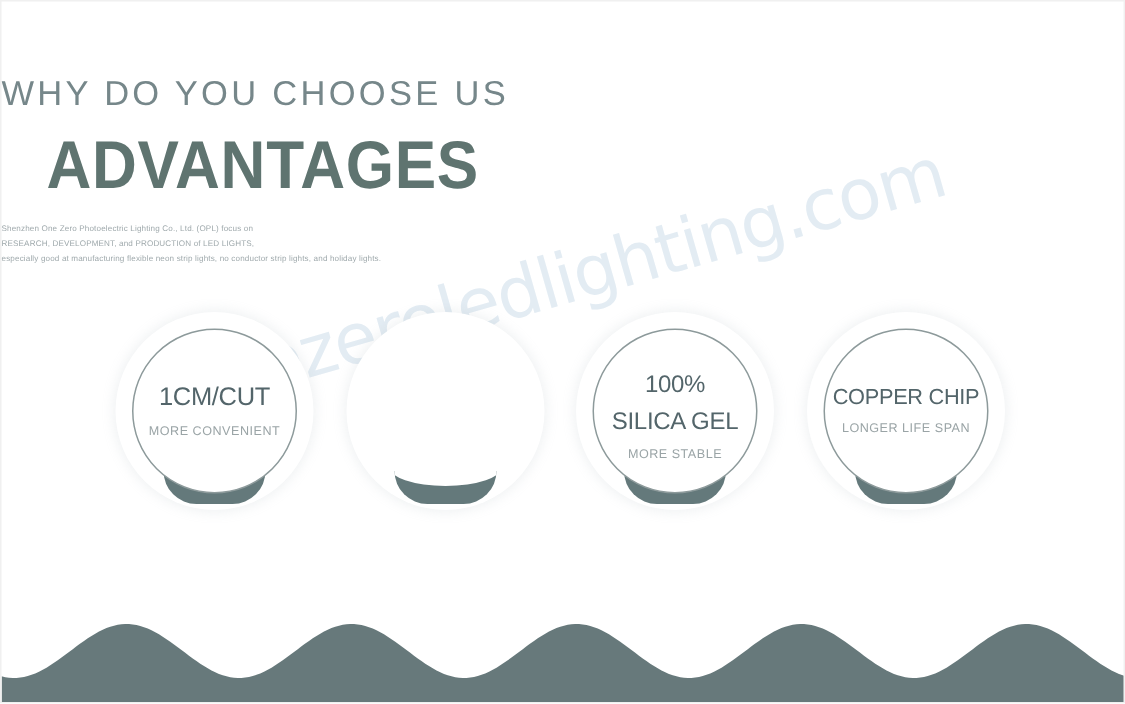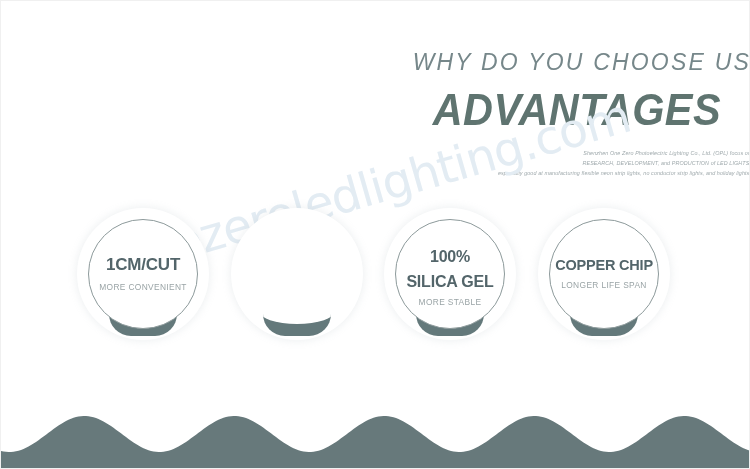--- a/index.html
+++ b/index.html
@@ -37,23 +37,22 @@
     z-index: 5;
     font-family: "DejaVu Sans", sans-serif;
   }
 
   
   .header {
     position: absolute;
     left: 0;
     top: 0;
     width: 750px;
-    text-align: right;
+    text-align: left;
     z-index: 3;
-    font-style: italic;
   }
   .kicker {
     margin-top: 50px;
     font-size: 23px;
     letter-spacing: 2.2px;
     color: #76878a;
     font-weight: 400;
     line-height: 1;
     white-space: nowrap;
   }
@@ -132,21 +131,21 @@
     background: #ffffff;
     box-sizing: border-box;
     display: flex;
     flex-direction: column;
     align-items: center;
     justify-content: center;
   }
   .ring .title {
     color: #53656a;
     font-size: 17px;
-    font-weight: 700;
+    font-weight: 400;
     line-height: 1.06;
     text-align: center;
     letter-spacing: -0.2px;
     white-space: nowrap;
   }
   .ring .title.two { font-size: 16px; margin-top: 8px; }
   .ring .title.small { font-size: 14.5px; }
   .ring .sub {
     margin-top: 7px;
     color: #9aa4a6;

